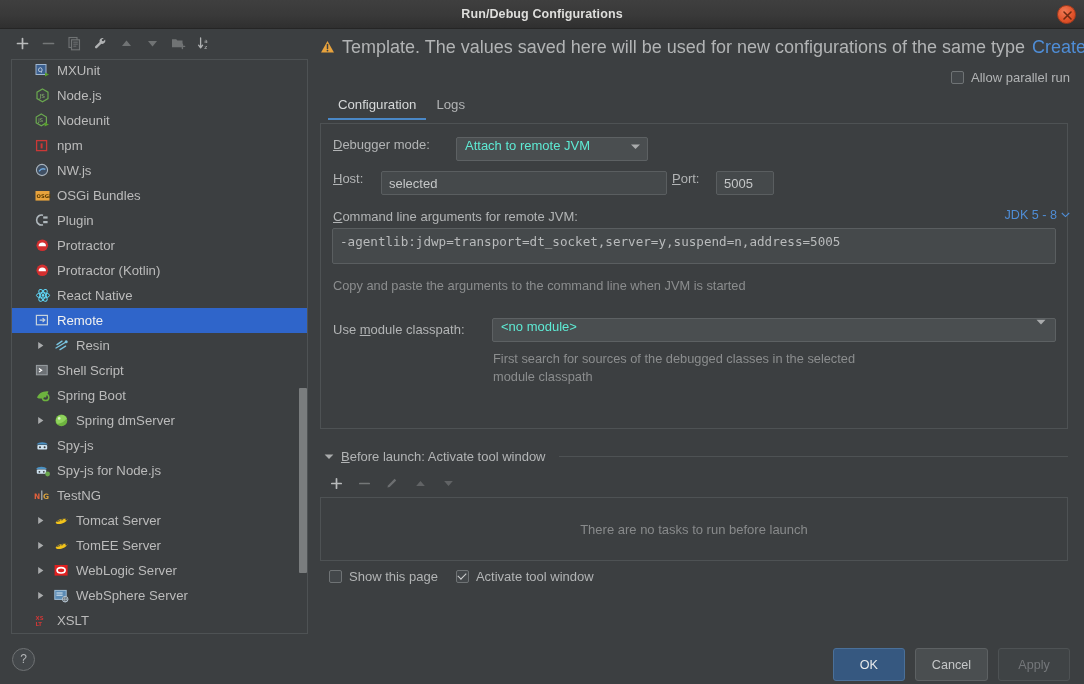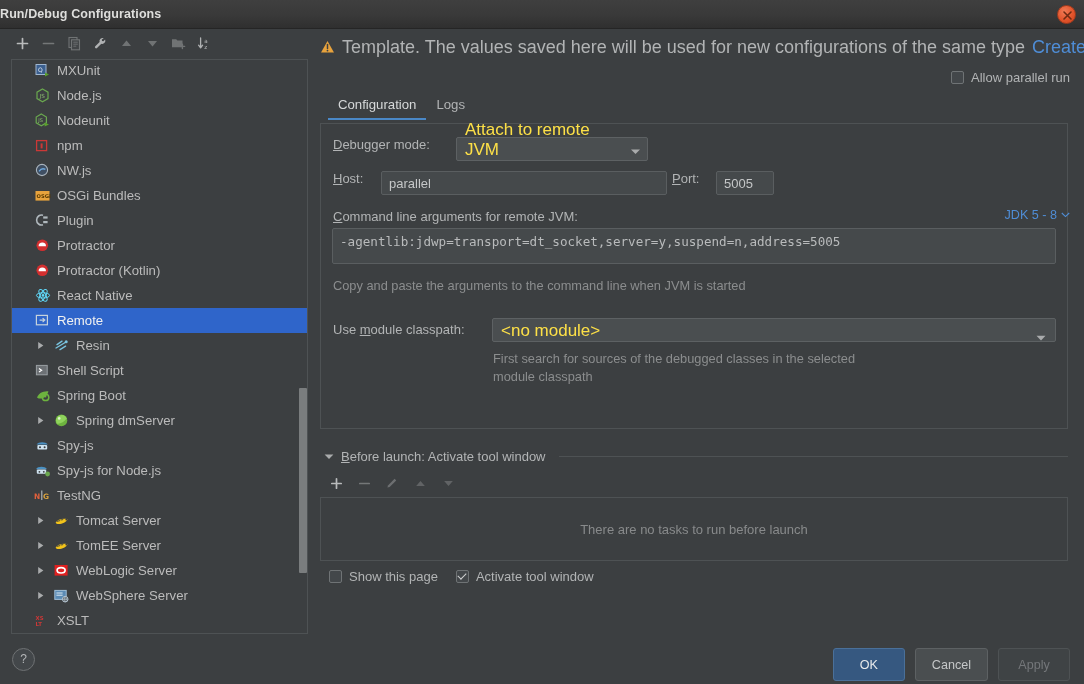--- a/index.html
+++ b/index.html
@@ -14,21 +14,21 @@
   .win { position: relative; width: 1084px; height: 684px; background: #3c3f41; }
 
   
   .titlebar {
     position: absolute; left: 0; top: 0; width: 1084px; height: 29px;
     background: linear-gradient(to bottom, #3f3f3f 0%, #393939 55%, #2f2f2f 100%);
     border-bottom: 1px solid #252525;
   }
   .titlebar-text {
     position: absolute; left: 0; top: 0; width: 1084px; height: 28px;
-    line-height: 28px; 
+    line-height: 28px; text-align: center;
     color: #dededc; font-size: 12.5px; font-weight: bold;
     letter-spacing: .1px;
   }
   .close-btn {
     position: absolute; right: 8px; top: 5px; width: 19px; height: 19px;
     border-radius: 50%;
     background: radial-gradient(circle at 38% 32%, #f07b56 0%, #e2542b 55%, #c8401c 100%);
     border: 1px solid #a63c1e;
     cursor: pointer;
   }
@@ -134,22 +134,22 @@
   .cfg-panel {
     position: absolute; left: 320px; top: 123px; width: 748px; height: 306px;
     border: 1px solid #4e5254;
   }
   .row { position: absolute; display: flex; align-items: center; }
   .lbl { color: #b2b4b5; font-size: 13px; white-space: nowrap; }
   .u { text-decoration: underline; }
 
   .combo {
     background: #4a4e50; border: 1px solid #5d6163; height: 24px;
-    display: flex; align-items: flex-end; justify-content: space-between;
-    padding: 0 6px 0 8px; color: #fde047; font-size: 17px; cursor: pointer;
+    display: flex; align-items: flex-start; justify-content: space-between;
+    padding: 0 6px 0 8px; color: #5eead4; font-size: 13px; cursor: pointer;
     border-radius: 2px;
   }
   .combo .caret { margin-left: 10px; }
   .textfield {
     background: #45494b; border: 1px solid #5a5e60; height: 24px;
     display: flex; align-items: center; padding: 0 7px;
     color: #c5c7c8; font-size: 13px; border-radius: 2px; cursor: text;
   }
   .args-box {
     position: absolute; left: 332px; top: 228px; width: 724px; height: 36px;
@@ -569,21 +569,21 @@
       <svg width="11" height="7" viewBox="0 0 11 7">
           <path d="M1 1.5 L5.5 6 L10 1.5 Z" fill="#a9abac"></path>
         </svg>
     </span>
   </div>
 
   <div class="row" style="left:333px; top:171px;">
     <span class="lbl"><span class="u">H</span>ost:</span>
   </div>
   <div class="textfield" style="position:absolute; left:381px; top:171px; width:286px;">
-    <span>parallel</span>
+    <span>selected</span>
   </div>
 
   <div class="row" style="left:672px; top:171px;">
     <span class="lbl"><span class="u">P</span>ort:</span>
   </div>
   <div class="textfield" style="position:absolute; left:716px; top:171px; width:58px;">
     <span>5005</span>
   </div>
 
   <div class="row" style="left:333px; top:209px;">

